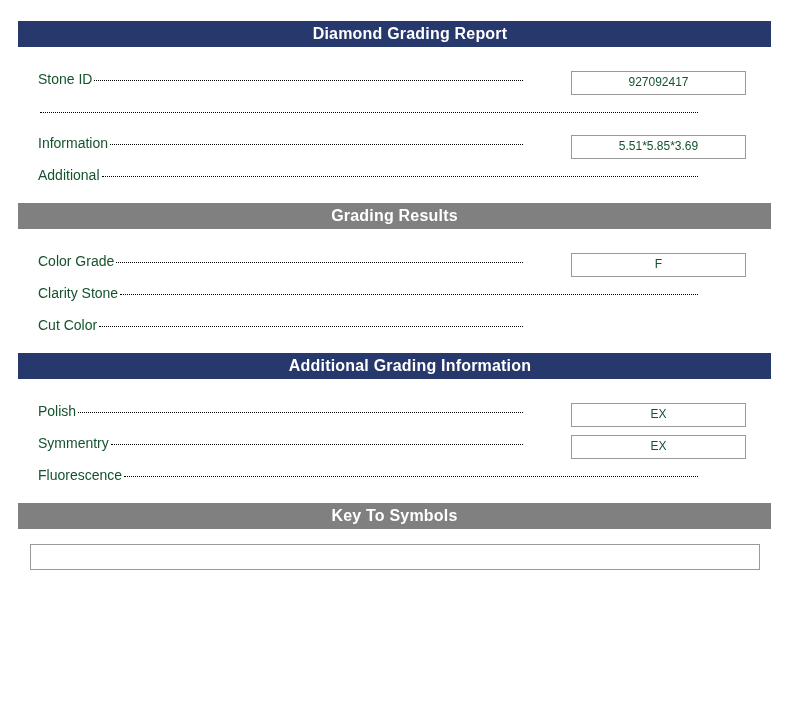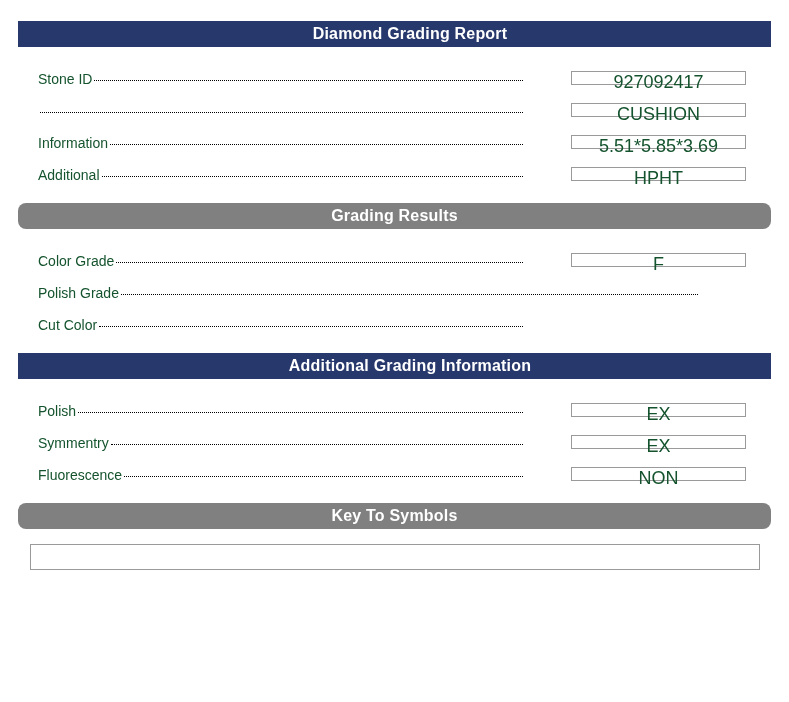--- a/index.html
+++ b/index.html
@@ -18,21 +18,21 @@
     height: 26px;
     margin: 0 18px;
     color: #ffffff;
     font-size: 16px;
     font-weight: bold;
     line-height: 26px;
     text-align: center;
     letter-spacing: 0.2px;
   }
   .section-bar.navy { background: var(--navy, #27386c); padding-left: 31px; }
-  .section-bar.gray { background: var(--gray, #808080); border-radius: 8px; }
+  .section-bar.gray { background: var(--gray, #808080); }
   .first-bar { margin-top: 21px; }
 
   .rows {
     padding: 24px 43px 4px 38px;
   }
   .row {
     display: flex;
     align-items: flex-start;
     height: 22px;
     margin-bottom: 10px;
@@ -45,25 +45,25 @@
   }
   .row .dots {
     flex: 1 1 auto;
     border-bottom: 1px dotted #000000;
     margin: 9px 48px 0 2px;
     height: 0;
   }
   .value-box {
     flex: 0 0 175px;
     width: 175px;
-    height: 14px;
+    height: 24px;
     border: 1px solid var(--box-border, #9a9a9a);
     box-sizing: border-box;
     text-align: center;
-    font-size: 18px;
+    font-size: 12px;
     line-height: 20px;
     background: #ffffff;
   }
   .row.no-box .value-box {
     visibility: hidden;
   }
   .key-box {
     margin: 15px 29px 0 30px;
     height: 26px;
     border: 1px solid var(--box-border, #9a9a9a);
@@ -84,58 +84,52 @@
   <div class="row">
     <span class="label">Stone ID</span>
     <span class="dots"></span>
     <div class="value-box">
       <span>927092417</span>
     </div>
   </div>
 
   <div class="row">
     <span class="dots"></span>
-    <div class="value-box">
-      <span>CUSHION</span>
-    </div>
   </div>
 
   <div class="row">
     <span class="label">Information</span>
     <span class="dots"></span>
     <div class="value-box">
       <span>5.51*5.85*3.69</span>
     </div>
   </div>
 
   <div class="row">
     <span class="label">Additional</span>
     <span class="dots"></span>
-    <div class="value-box">
-      <span>HPHT</span>
-    </div>
   </div>
 
 </div>
 
 <div class="section-bar gray">Grading Results</div>
 
 <div class="rows">
 
 
   <div class="row">
     <span class="label">Color Grade</span>
     <span class="dots"></span>
     <div class="value-box">
       <span>F</span>
     </div>
   </div>
 
   <div class="row">
-    <span class="label">Polish Grade</span>
+    <span class="label">Clarity Stone</span>
     <span class="dots"></span>
   </div>
 
   <div class="row no-box">
     <span class="label">Cut Color</span>
     <span class="dots"></span>
     <div class="value-box">
       <span></span>
     </div>
   </div>
@@ -158,22 +152,19 @@
     <span class="label">Symmentry</span>
     <span class="dots"></span>
     <div class="value-box">
       <span>EX</span>
     </div>
   </div>
 
   <div class="row">
     <span class="label">Fluorescence</span>
     <span class="dots"></span>
-    <div class="value-box">
-      <span>NON</span>
-    </div>
   </div>
 
 </div>
 
 <div class="section-bar gray">Key To Symbols</div>
 
 <div class="key-box"></div>
 
 </body></html>

